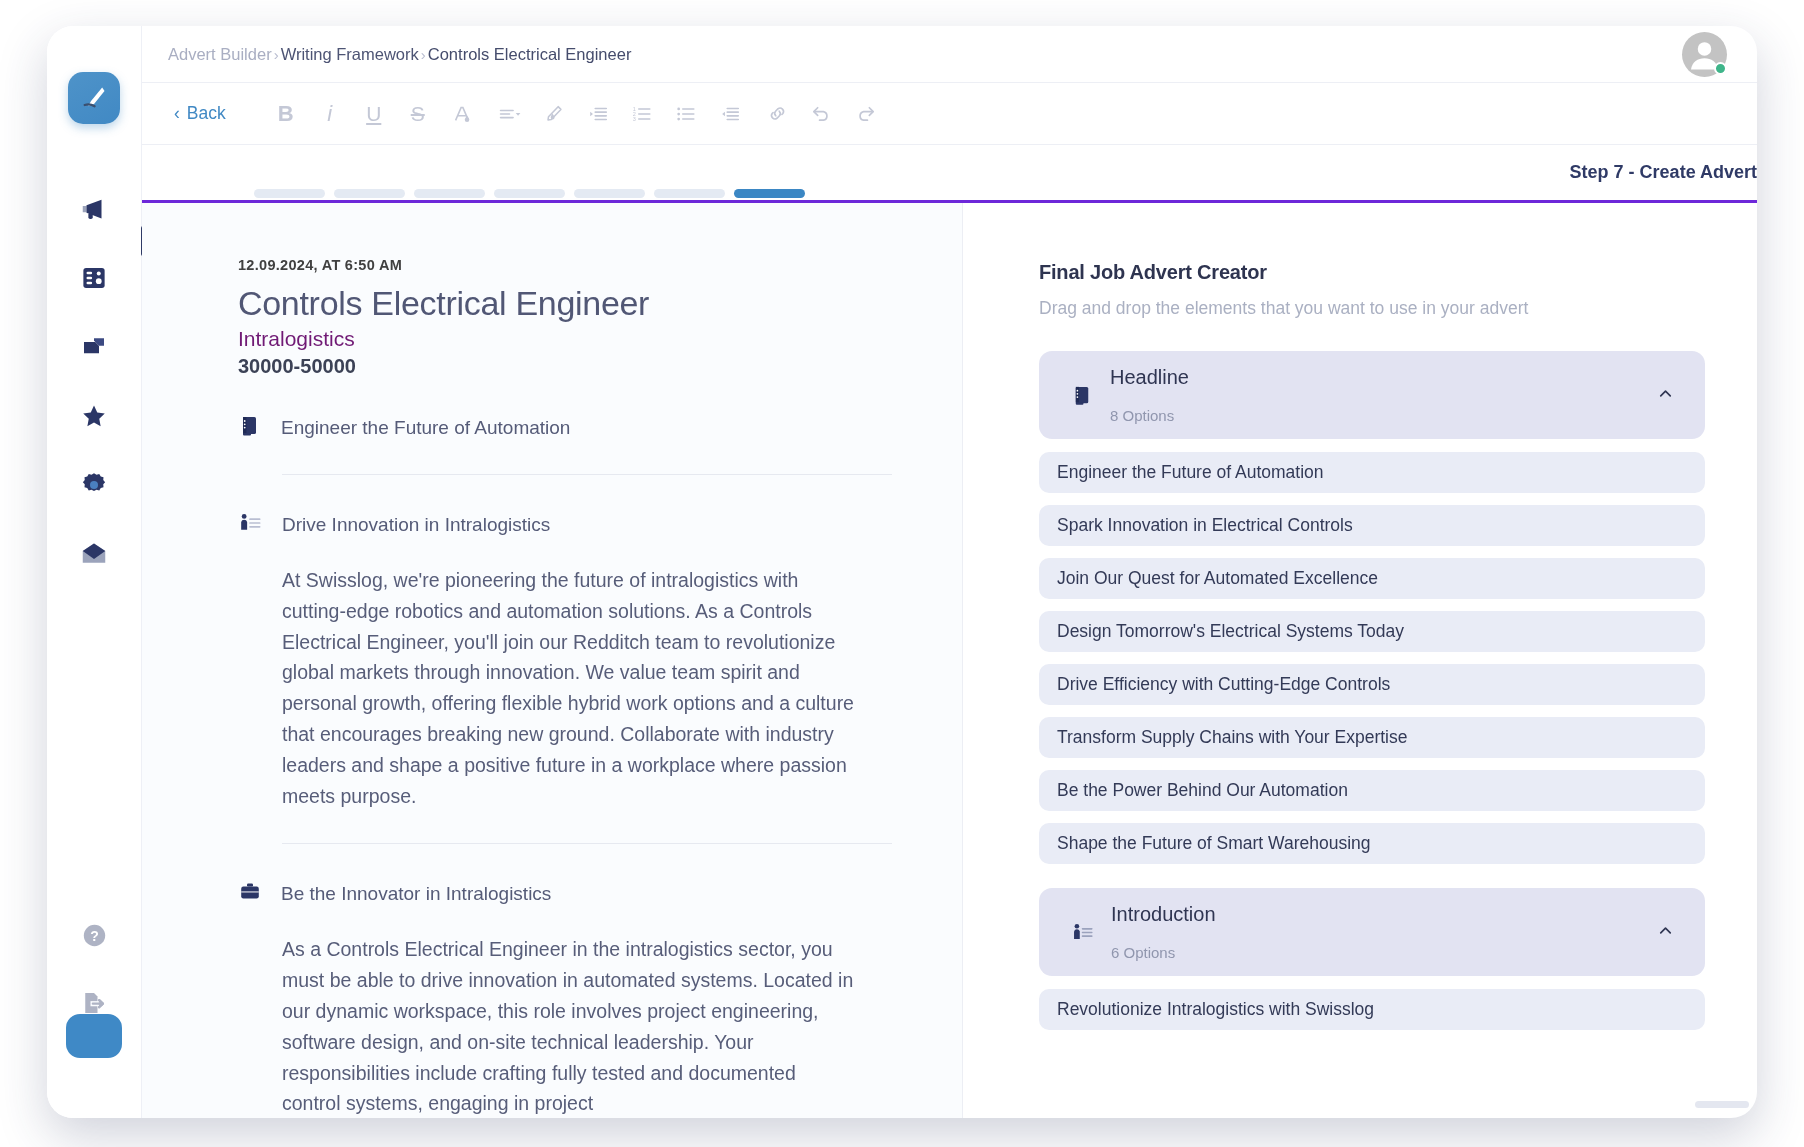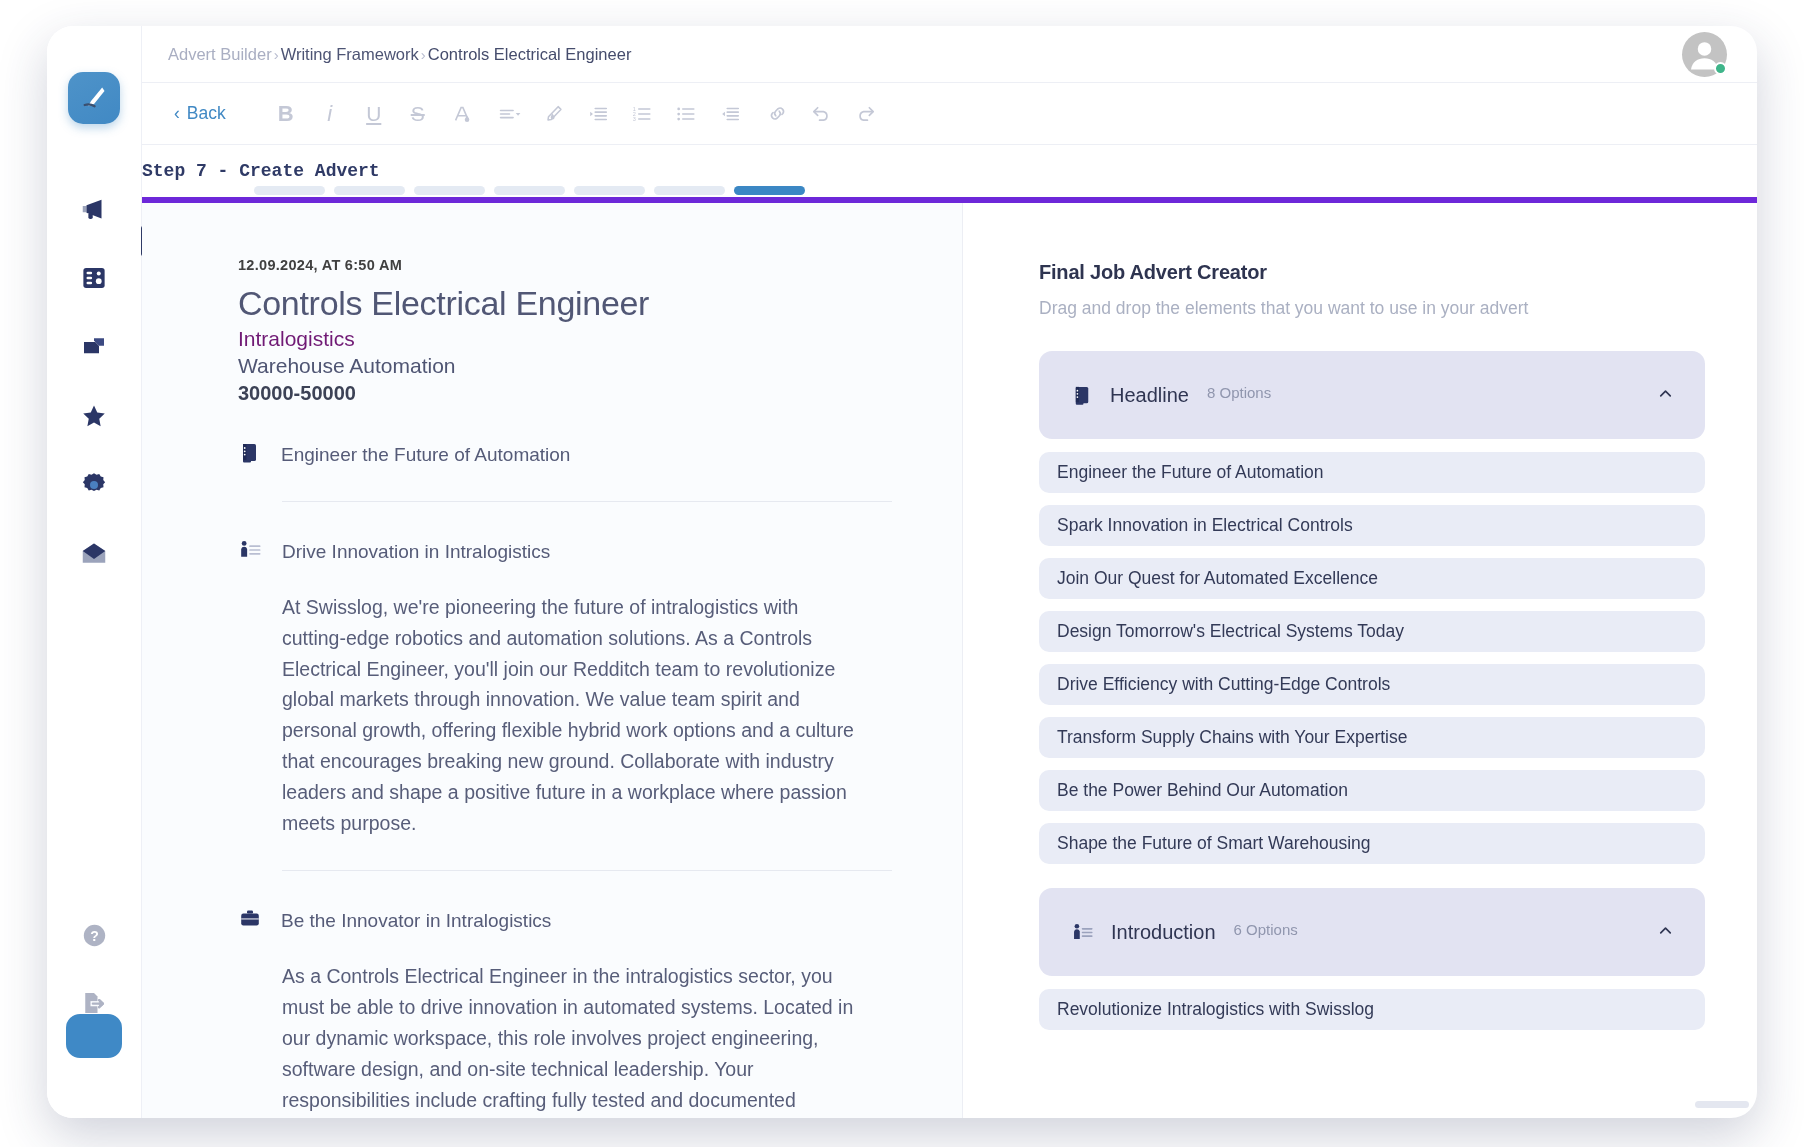--- a/index.html
+++ b/index.html
@@ -84,22 +84,22 @@
     cursor: pointer; margin-right: 26px;
   }
   .tb {
     width: 40px; height: 40px; display: flex; align-items: center; justify-content: center;
     cursor: pointer; color: #c4c8d6; font-size: 21px; position: relative;
   }
   .tb.gapafter { margin-right: 4px; }
   
   .stepbar {
     height: 58px; flex: 0 0 58px; position: relative;
-    border-bottom: 6px solid #6d28d9;
-    display: flex; align-items: center; justify-content: flex-start; font-family: Liberation Mono, monospace;
+    border-bottom: 3px solid #6d28d9;
+    display: flex; align-items: center; justify-content: flex-end;
   }
   .step-title { font-size: 18px; font-weight: bold; color: #2f3a66; }
   .progress {
     position: absolute; left: 112px; bottom: 2px;
     display: flex; gap: 9px;
   }
   .seg { width: 71px; height: 9px; border-radius: 6px; background: #e4eaf3; }
   .seg.done { background: #e4eaf3; }
   .seg.active { background: #3b87c4; }
   
@@ -127,21 +127,21 @@
   
   .panel { flex: 1; padding: 58px 52px 0 76px; overflow: hidden; position: relative; }
   .panel-title { font-size: 20px; font-weight: bold; color: #2e3450; letter-spacing: -.2px; }
   .panel-sub { margin-top: 14px; font-size: 17.5px; color: #aab0c2; }
   .group {
     margin-top: 32px; background: #e2e3f2; border-radius: 13px;
     height: 88px; display: flex; align-items: center;
     padding: 0 30px 0 32px; cursor: pointer;
   }
   .group-ic { margin-right: 16px; display: flex; align-items: center; }
-  .group-txt { display: flex; flex-direction: row; gap: 18px; }
+  .group-txt { display: flex; flex-direction: column; gap: 18px; }
   .group-name { font-size: 20px; color: #2f3552; }
   .group-count { font-size: 15px; color: #9096ae; }
   .chev { margin-left: auto; color: #2f3552; }
   .opts { margin-top: 13px; display: flex; flex-direction: column; gap: 12px; }
   .opt {
     background: #e9ecf6; border-radius: 10px; height: 41px;
     display: flex; align-items: center; padding: 0 18px;
     font-size: 17.5px; color: #333a57; cursor: pointer;
   }
   .group.second { margin-top: 24px; }
@@ -338,21 +338,20 @@
       </div>
     </div>
 
     <div class="split">
 
       <div class="doc">
         <div class="doc-inner">
           <div class="doc-date">12.09.2024, AT 6:50 AM</div>
           <div class="doc-h1">Controls Electrical Engineer</div>
           <div class="doc-l2">Intralogistics</div>
-          <div class="doc-l3">Warehouse Automation</div>
           <div class="doc-sal">30000-50000</div>
 
           <div class="sec">
             <div class="sec-head">
               <span>
                 <svg width="24" height="24" viewBox="0 0 24 24">
                   <rect x="5" y="3" width="13" height="17" rx="1.6" fill="#2b3666"></rect>
                   <rect x="5" y="3" width="3.4" height="17" fill="#1f2a55"></rect>
                   <circle cx="6.7" cy="7" r=".9" fill="#ffffff"></circle>
                   <circle cx="6.7" cy="10.3" r=".9" fill="#ffffff"></circle>

